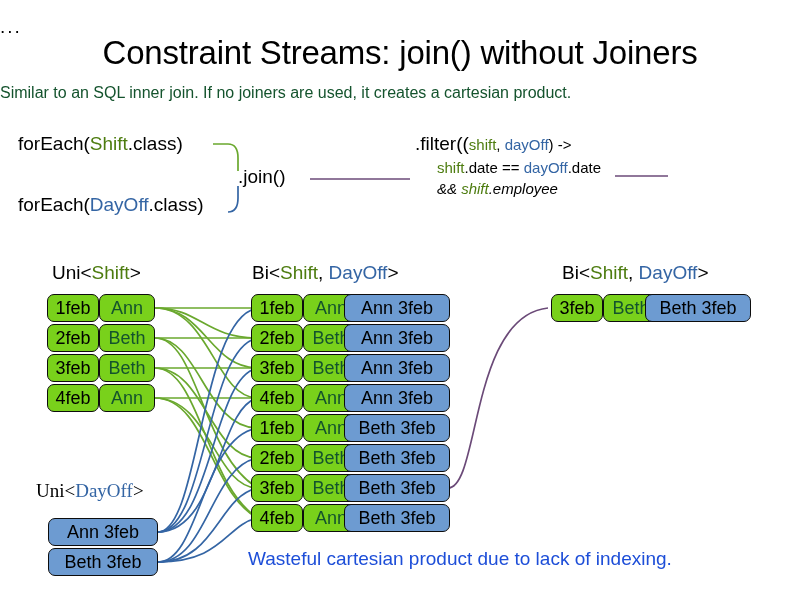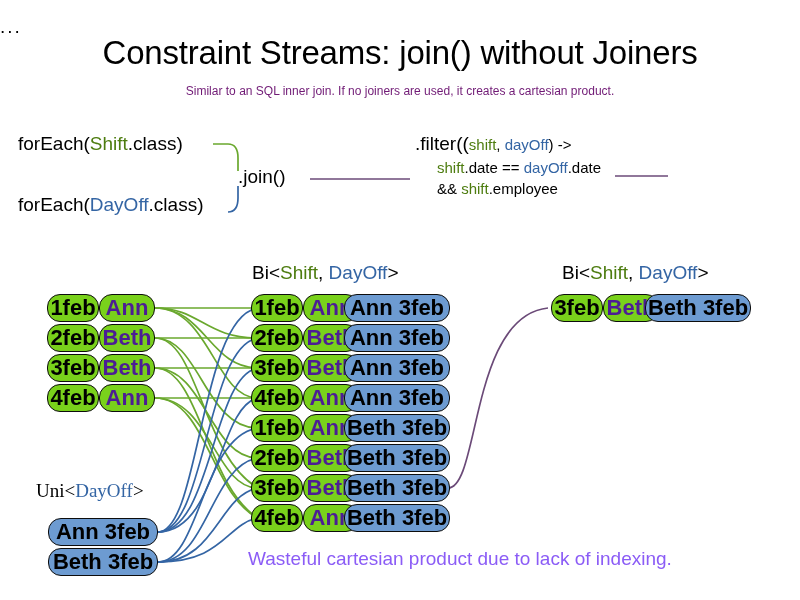--- a/index.html
+++ b/index.html
@@ -18,70 +18,69 @@
   
   #title {
     position: absolute; left: 0; top: 18px; width: 800px;
     text-align: center;
     font-size: 33px; font-weight: normal; color: #000;
     letter-spacing: -0.2px;
     white-space: nowrap;
   }
   #subtitle {
     position: absolute; left: 0; top: 68px; width: 800px;
-    text-align: center;
-    font-size: 12px; color: #701a75;
+    text-align: left;
+    font-size: 16px; color: #14532d;
     white-space: nowrap;
   }
 
   
   .code { position: absolute; font-size: 19px; color: #000; white-space: nowrap; }
   .sm   { font-size: 15px; }
   .g { color: #4d7c0f; }
   .b { color: #3465a4; }
 
   #forEachShift  { left: 18px;  top: 117px; }
   #forEachDayOff { left: 18px;  top: 178px; }
   #joinCall      { left: 238px; top: 150px; }
 
   #filterL1 { left: 415px; top: 117px; }
   #filterL2 { left: 437px; top: 143px; }
-  #filterL3 { left: 437px; top: 164px; }
+  #filterL3 { left: 437px; top: 164px; font-style: italic; }
   #filterL4 { left: 475px; top: 186px; }
   #ellipsis { left: 676px; top: 150px; font-size: 19px; color:#000; letter-spacing:2px;}
 
   
   .stream-label { position: absolute; font-size: 19px; color: #000; white-space: nowrap; }
   #lblUniShift   { left: 52px;  top: 246px; }
   #lblBiMid      { left: 252px; top: 246px; }
   #lblBiRight    { left: 562px; top: 246px; }
   #lblUniDayOff  { left: 36px;  top: 464px; font-family: Liberation Serif, serif; }
 
   
   .card {
     position: absolute;
     height: 28px;
     box-sizing: border-box;
     border: 1.6px solid #0d0d0d;
-    border-radius: 13px;
+    border-radius: 7px;
     display: flex; align-items: center; justify-content: center;
-    font-size: 22px;
+    font-size: 18px;
     line-height: 1;
     white-space: nowrap;
-    font-weight: bold;
   }
   .green { background: #79d11b; }
   .blue  { background: #6d9bd1; }
   .t-black  { color: #000; }
-  .t-orange { color: #4c1d95; }
+  .t-orange { color: #14532d; }
 
   
   #warn1, #warn2 {
     position: absolute; left: 248px;
-    font-size: 19px; color: #8b5cf6; white-space: nowrap;
+    font-size: 19px; color: #1d4ed8; white-space: nowrap;
   }
   #warn1 { top: 532px; }
   #warn2 { top: 557px; }
 </style>
 </head>
 <body>
 
 <div class="stage">
 
   <svg class="wires" viewBox="0 0 800 600">
@@ -137,20 +136,21 @@
 
   <div class="code sm" id="filterL2"><span class="g">shift</span><span>.date == </span><span class="b">dayOff</span><span>.date</span></div>
 
   <div class="code" id="filterL1"><span>.filter((</span><span class="sm g">shift</span><span class="sm">, </span><span class="sm b">dayOff</span><span class="sm">) -&gt;</span></div>
 
   <div class="code sm" id="filterL3"><span>&amp;&amp; </span><span class="g">shift</span><span>.employee</span></div>
 
 
   <div id="ellipsis">...</div>
 
+  <div class="stream-label" id="lblUniShift"><span>Uni&lt;</span><span class="g">Shift</span><span>&gt;</span></div>
 
   <div class="stream-label" id="lblBiMid"><span>Bi&lt;</span><span class="g">Shift</span><span>, </span><span class="b">DayOff</span><span>&gt;</span></div>
 
   <div class="stream-label" id="lblBiRight"><span>Bi&lt;</span><span class="g">Shift</span><span>, </span><span class="b">DayOff</span><span>&gt;</span></div>
 
   <div class="stream-label" id="lblUniDayOff"><span>Uni&lt;</span><span class="b">DayOff</span><span>&gt;</span></div>
 
   <div id="uniShiftCards">
       <div class="card green t-black" style="left: 47px; top: 278px; width: 52px;">1feb</div>
       <div class="card green t-orange" style="left: 99px; top: 278px; width: 56px;">Ann</div>

